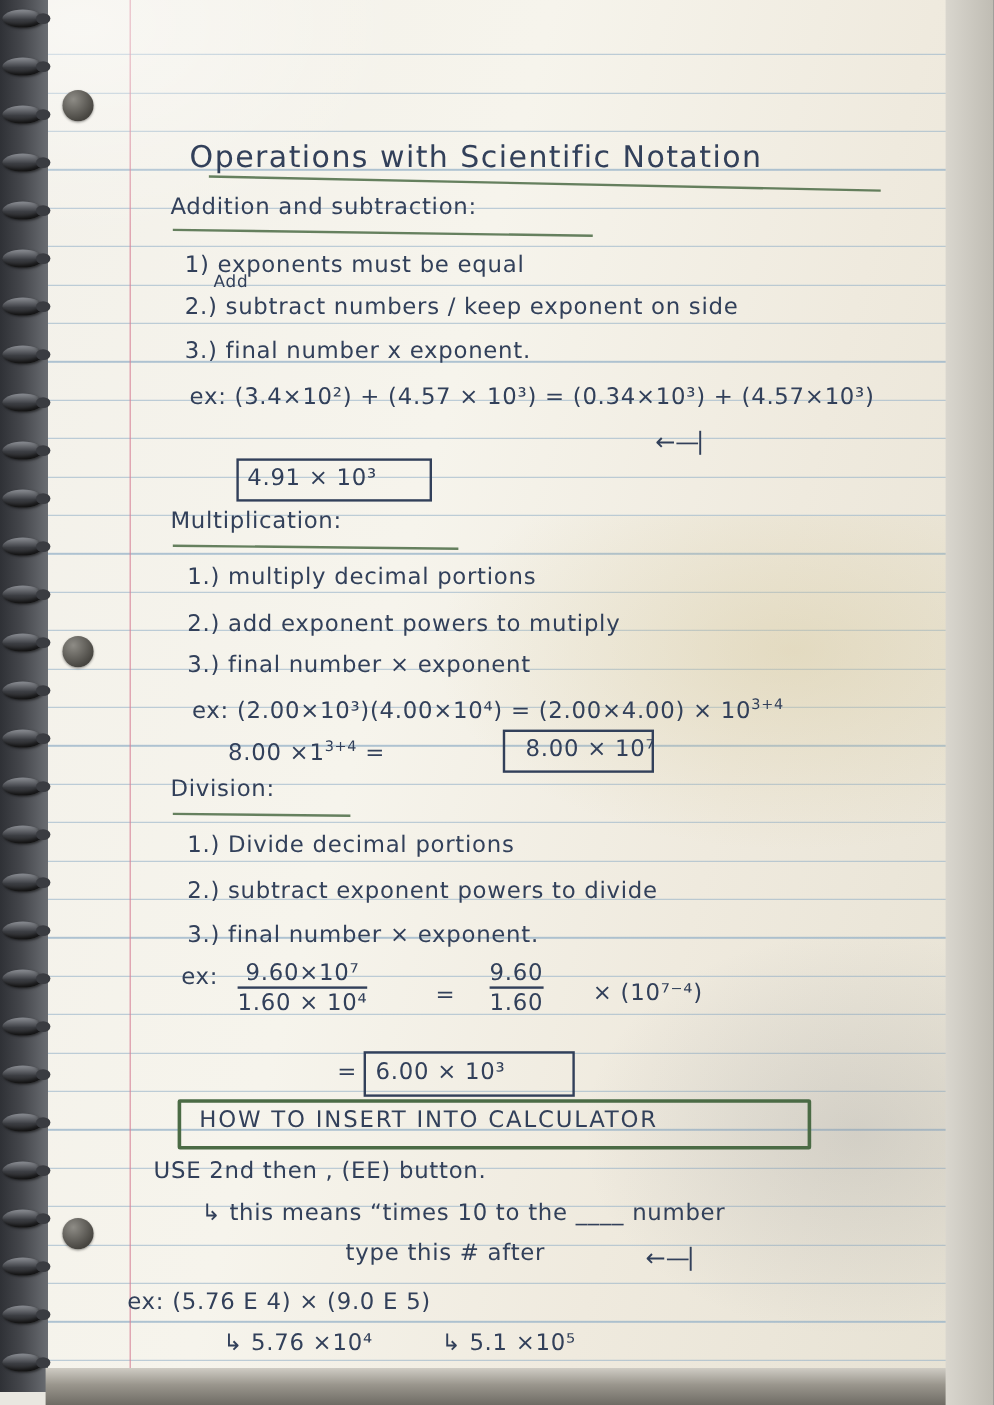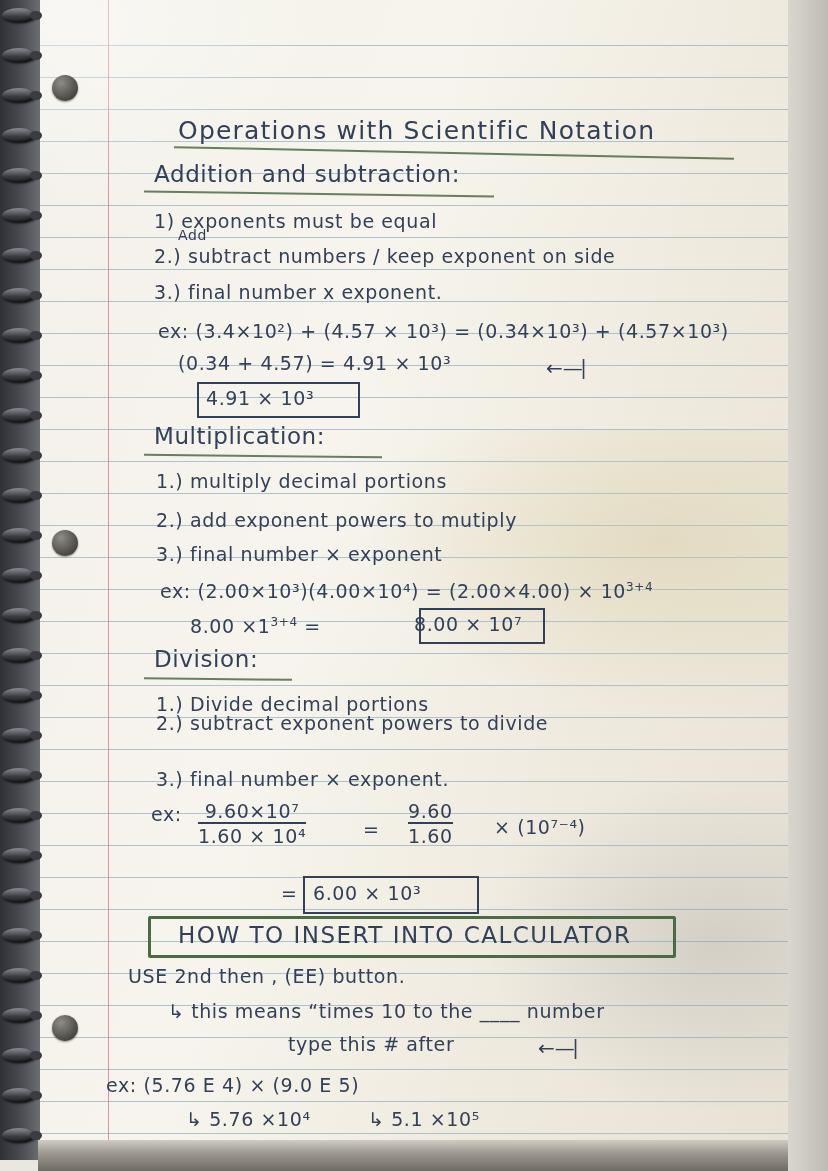--- a/index.html
+++ b/index.html
@@ -106,21 +106,21 @@
   .hw {
     position: absolute;
     color: #3b4a63;
     font-family: "DejaVu Sans", sans-serif;
     font-size: 19px;
     letter-spacing: .6px;
     white-space: nowrap;
     line-height: 1;
   }
   .ink-dark { color: #32405a; }
-  .big { font-size: 23px; margin-left: 12px; }
+  .big { font-size: 19px; }
   .title {
     font-size: 25px;
     letter-spacing: 1.2px;
   }
   .sup {
     font-size: 12px;
     vertical-align: super;
   }
   .frac {
     display: inline-block;
@@ -169,60 +169,59 @@
 
 <div class="page">
 
   <div class="paper">
     <div class="rules"></div>
     <div class="margin-line"></div>
     <div class="shade3"></div>
     <div class="shade1"></div>
     <div class="shade2"></div>
 
-    <div class="hw ink-dark title" style="left:140px; top:118px;text-align:center;">Operations with Scientific Notation</div>
+    <div class="hw ink-dark title" style="left:120px; top:118px;text-align:center;">Operations with Scientific Notation</div>
     <div class="uline" style="left:136px; top:152px; width:560px; transform:rotate(1.2deg);"></div>
 
     <div class="hw ink-dark big" style="left:104px; top:163px;">Addition and subtraction:</div>
     <div class="uline" style="left:106px; top:193px; width:350px; transform:rotate(.8deg);"></div>
 
     <div class="hw ink-dark" style="left:116px; top:212px;">1) exponents must be equal</div>
     <div class="hw ink-dark" style="left:140px; top:228px; font-size:14px;">Add</div>
     <div class="hw ink-dark" style="left:116px; top:247px;">2.) subtract numbers / keep exponent on side</div>
     <div class="hw ink-dark" style="left:116px; top:283px;">3.) final number x exponent.</div>
 
     <div class="hw ink-dark" style="left:120px; top:322px;">ex: (3.4×10²) + (4.57 × 10³) = (0.34×10³) + (4.57×10³)</div>
-    <div class="hw ink-dark" style="left:140px; top:354px;">(0.34 + 4.57) = 4.91 × 10³</div>
     <div class="arrow" style="left:508px; top:356px;">←—⎸</div>
 
     <div class="boxed" style="left:159px; top:382px; width:159px; height:32px;"></div>
     <div class="hw ink-dark" style="left:168px; top:389px;">4.91 × 10³</div>
 
     <div class="hw ink-dark big" style="left:104px; top:425px;">Multiplication:</div>
     <div class="uline" style="left:106px; top:455px; width:238px; transform:rotate(.6deg);"></div>
 
     <div class="hw ink-dark" style="left:118px; top:472px;">1.) multiply decimal portions</div>
     <div class="hw ink-dark" style="left:118px; top:511px;">2.) add exponent powers to mutiply</div>
     <div class="hw ink-dark" style="left:118px; top:545px;">3.) final number × exponent</div>
 
     <div class="hw ink-dark" style="left:122px; top:581px;">
       <span>ex: (2.00×10³)(4.00×10⁴) = (2.00×4.00) × 10</span><span class="sup">3+4</span>
     </div>
     <div class="hw ink-dark" style="left:152px; top:616px;">
       <span>8.00 ×1</span><span class="sup">3+4</span>
       <span> =</span>
     </div>
     <div class="boxed" style="left:381px; top:608px; width:122px; height:32px;"></div>
-    <div class="hw ink-dark" style="left:376px; top:615px;">8.00 × 10⁷</div>
+    <div class="hw ink-dark" style="left:400px; top:615px;">8.00 × 10⁷</div>
 
     <div class="hw ink-dark big" style="left:104px; top:648px;">Division:</div>
     <div class="uline" style="left:106px; top:678px; width:148px; transform:rotate(.6deg);"></div>
 
     <div class="hw ink-dark" style="left:118px; top:695px;">1.) Divide decimal portions</div>
-    <div class="hw ink-dark" style="left:118px; top:714px;">2.) subtract exponent powers to divide</div>
+    <div class="hw ink-dark" style="left:118px; top:733px;">2.) subtract exponent powers to divide</div>
     <div class="hw ink-dark" style="left:118px; top:770px;">3.) final number × exponent.</div>
 
     <div class="hw ink-dark" style="left:113px; top:805px;">ex:</div>
     <div class="hw ink-dark" style="left:160px; top:800px;">
       <span class="frac">
         <span class="num">9.60×10⁷</span>
         <span class="den">1.60 × 10⁴</span>
       </span>
     </div>
     <div class="hw ink-dark" style="left:325px; top:820px;">=</div>

